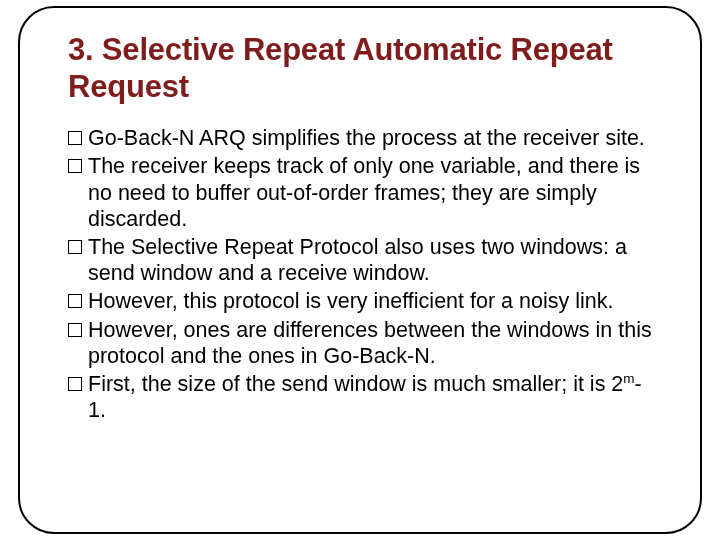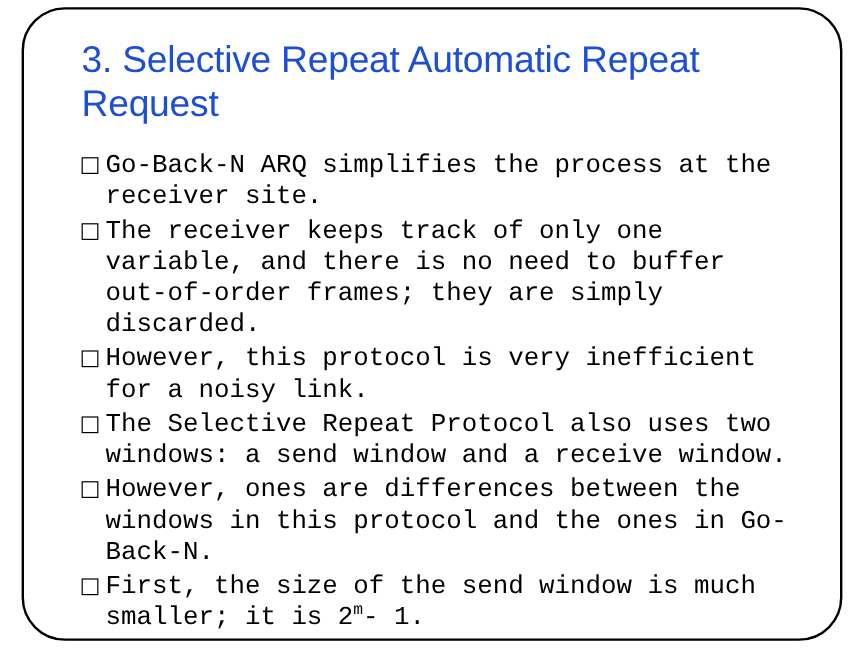--- a/index.html
+++ b/index.html
@@ -12,34 +12,33 @@
     width: 684px;
     height: 528px;
     border: 2.5px solid #000;
     border-radius: 36px;
     padding: 24px 36px 0 48px;
     overflow: hidden;
   }
   .title {
     font-size: 31px;
     line-height: 1.18;
-    font-weight: 400;
-    color: #1d4ed8;
+    font-weight: 700;
+    color: #7f1d1d;
     margin-bottom: 20px;
     letter-spacing: -0.2px;
   }
   .bullets { }
   .bullet {
     font-size: 21.5px;
     line-height: 1.22;
     color: #000;
     margin-bottom: 2px;
     display: flex;
     align-items: flex-start;
-    font-family: Liberation Mono, monospace;
   }
   .bullet .marker {
     flex: 0 0 auto;
     width: 14px;
     height: 14px;
     border: 1.6px solid #000;
     margin-top: 6px;
     margin-right: 6px;
     background: #fff;
   }
@@ -55,25 +54,25 @@
     <div class="bullet">
       <span class="marker"></span>
       <span class="text"><span>Go-Back-N ARQ simplifies the process at the receiver site.</span></span>
     </div>
     <div class="bullet">
       <span class="marker"></span>
       <span class="text"><span>The receiver keeps track of only one variable, and there is no need to buffer out-of-order frames; they are simply discarded.</span></span>
     </div>
     <div class="bullet">
       <span class="marker"></span>
-      <span class="text"><span>However, this protocol is very inefficient for a noisy link.</span></span>
+      <span class="text"><span>The Selective Repeat Protocol also uses two windows: a send window and a receive window.</span></span>
     </div>
     <div class="bullet">
       <span class="marker"></span>
-      <span class="text"><span>The Selective Repeat Protocol also uses two windows: a send window and a receive window.</span></span>
+      <span class="text"><span>However, this protocol is very inefficient for a noisy link.</span></span>
     </div>
     <div class="bullet">
       <span class="marker"></span>
       <span class="text"><span>However, ones are differences between the windows in this protocol and the ones in Go-Back-N.</span></span>
     </div>
     <div class="bullet">
       <span class="marker"></span>
       <span class="text"><span>First, the size of the send window is much smaller; it is 2</span><span class="sup">m</span><span>- 1.</span></span>
     </div>
   </div>

